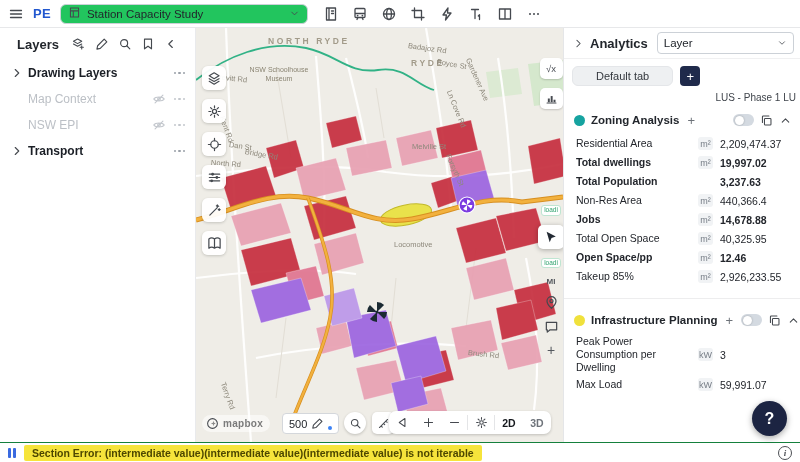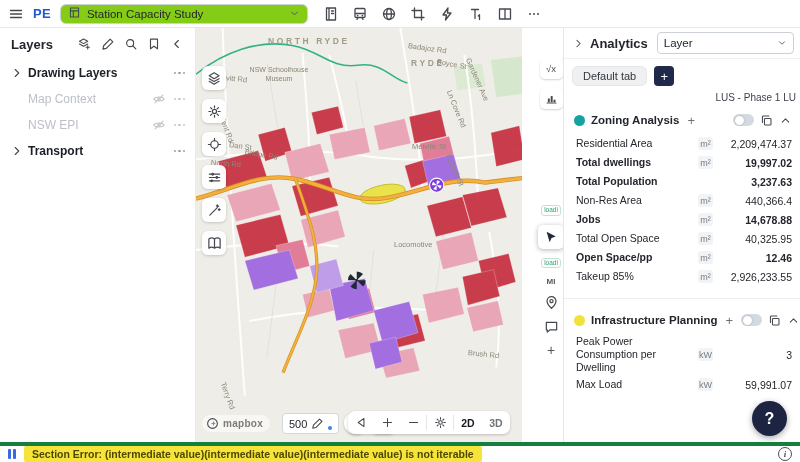--- a/index.html
+++ b/index.html
@@ -9,44 +9,44 @@
 
   
   .ib { display:inline-flex; align-items:center; justify-content:center; background:none; border:0; padding:0; cursor:pointer; }
   .i { stroke:#45494f; fill:none; stroke-width:1.3; stroke-linecap:round; stroke-linejoin:round; }
   .ifill { fill:#45494f; stroke:none; }
 
   
   .topbar { position:absolute; top:0; left:0; width:800px; height:28px; background:#fff;
             border-bottom:1px solid #e7e8ea; display:flex; align-items:center; padding:0 8px; gap:9px; z-index:30; }
   .logo { color:#2157cf; font-weight:800; font-size:13px; letter-spacing:.3px; }
-  .proj-select { height:20px; width:248px; border:1px solid #ccd1d7; border-radius:6px; background:#84cc16;
+  .proj-select { height:20px; width:248px; border:1px solid #ccd1d7; border-radius:6px; background:#22c55e;
                  display:flex; align-items:center; gap:6px; padding:0 7px; font-size:11.5px; cursor:pointer; }
   .proj-select .lbl { flex:1; text-align:left; white-space:nowrap; overflow:hidden; }
   .tools { display:flex; align-items:center; gap:13px; margin-left:6px; }
 
   
   .sidebar { position:absolute; top:28px; left:0; width:196px; height:414px; background:#fff;
              border-right:1px solid #e9eaec; z-index:20; }
-  .sidebar-head { height:32px; display:flex; align-items:center; padding:0 11px; }
+  .sidebar-head { height:32px; display:flex; align-items:center; padding:0 17px; }
   .sidebar-title { font-size:13px; font-weight:700; }
   .sidebar-icons { margin-left:auto; display:flex; align-items:center; gap:9px; }
   .tree-row { height:26px; display:flex; align-items:center; padding:0 10px; font-size:12px; gap:2px; cursor:pointer; }
   .tree-row .txt { margin-left:2px; }
   .tree-row.strong .txt { font-weight:700; color:#1b1f26; }
   .tree-row.muted .txt { color:#bcc0c6; }
   .tree-row .spacer { width:14px; }
   .tree-row .right { margin-left:auto; display:flex; align-items:center; gap:8px; }
   .muted .i { stroke:#c3c7cd; }
   .dots3 { display:inline-flex; gap:2px; }
   .dots3 b { width:2.5px; height:2.5px; border-radius:50%; background:#9aa0a8; }
   .muted .dots3 b { background:#c3c7cd; }
 
   
-  .map { position:absolute; top:28px; left:196px; width:326px; height:414px; overflow:hidden; background:#efede7; z-index:5; cursor:grab; }
+  .map { position:absolute; top:28px; left:196px; width:367px; height:414px; overflow:hidden; background:#efede7; z-index:5; cursor:grab; }
   .map svg.base { position:absolute; inset:0; }
   .labels { position:absolute; inset:0; pointer-events:none; }
   .map-label { position:absolute; font-size:7.5px; color:#8d887b; white-space:nowrap; transform-origin:left center; }
   .map-label.area { font-size:8.5px; letter-spacing:2.6px; color:#a29b8a; font-weight:600; }
   .map-label.poi { font-size:7px; color:#8a8472; white-space:normal; width:66px; text-align:center; line-height:1.25; }
 
   .map-left-tools { position:absolute; left:6px; top:38px; display:flex; flex-direction:column; gap:9px; z-index:8; }
   .icon-card { width:24px; height:24px; background:rgba(255,255,255,.95); border-radius:6px;
                box-shadow:0 1px 3px rgba(0,0,0,.18); display:flex; align-items:center; justify-content:center; cursor:pointer; border:0; }
 
@@ -81,48 +81,48 @@
 
   
   .analytics { position:absolute; top:28px; right:0; width:237px; height:414px; background:#fff;
                border-left:1px solid #e5e6e8; z-index:20; display:flex; flex-direction:column; }
   .a-head { height:31px; display:flex; align-items:center; gap:5px; padding:0 6px 0 8px; border-bottom:1px solid #f0f0f1; }
   .a-title { font-size:13px; font-weight:700; }
   .layer-select { flex:1; height:22px; margin-left:4px; border:1px solid #ccd1d7; border-radius:4px; display:flex;
                   align-items:center; padding:0 6px; font-size:11.5px; gap:4px; cursor:pointer; background:#fff; }
   .layer-select .lbl { flex:1; text-align:left; }
   .a-tabs { display:flex; align-items:center; gap:7px; padding:7px 8px 4px; }
-  .tab-pill { background:#eef0f2; border:1px solid #e4e6e9; border-radius:6px; padding:3px 10px; font-size:11px;
+  .tab-pill { background:#eef0f2; border:1px solid #e4e6e9; border-radius:6px; padding:3px 23px; font-size:11px;
               color:#34383e; cursor:pointer; }
   .add-tab { width:20px; height:20px; border-radius:4px; background:#1f2a4b; color:#fff; font-size:13px; line-height:1;
              display:flex; align-items:center; justify-content:center; border:0; cursor:pointer; }
   .scenario { text-align:right; font-size:10px; color:#3f444b; padding:2px 4px 4px 0; white-space:nowrap; overflow:hidden; }
   .a-section-head { height:26px; display:flex; align-items:center; gap:6px; padding:0 8px 0 10px; }
   .dot { width:11px; height:11px; border-radius:50%; flex:none; }
   .sec-title { font-size:11.5px; font-weight:700; white-space:nowrap; }
   .sec-plus { font-size:13px; color:#6d7279; background:none; border:0; cursor:pointer; line-height:1; padding:0 2px; }
   .sec-right { margin-left:auto; display:flex; align-items:center; gap:6px; }
   .switch { width:21px; height:12px; border-radius:7px; background:#d4dae1; position:relative; border:0; cursor:pointer; }
   .switch::after { content:""; position:absolute; left:1.5px; top:1.5px; width:9px; height:9px; border-radius:50%;
                    background:#fff; box-shadow:0 0 2px rgba(0,0,0,.3); }
   .a-rows { padding:1px 0 6px; }
   .a-row { display:flex; align-items:center; min-height:19px; padding:1px 8px 1px 12px; font-size:10.5px; color:#23262c; }
   .a-label { flex:1; padding-right:20px; line-height:1.25; }
   .a-unit { width:15px; text-align:center; background:#f1f3f5; color:#767d86; border-radius:3px; font-size:9px;
             padding:1.5px 0; margin-right:7px; flex:none; }
   .a-unit.empty { visibility:hidden; }
-  .a-value { min-width:72px; text-align:right; white-space:nowrap; }
+  .a-value { min-width:72px; text-align:left; white-space:nowrap; }
   .a-row.bold .a-label, .a-row.bold .a-value { font-weight:700; }
   .a-divider { height:1px; background:#ededee; margin:6px 0 8px; }
 
   
   .help-fab { position:absolute; right:13px; bottom:26px; width:35px; height:35px; border-radius:50%; background:#1c2442;
               color:#fff; font-size:16px; font-weight:800; border:0; cursor:pointer; z-index:40;
               box-shadow:0 2px 6px rgba(0,0,0,.35); }
-  .statusbar { position:absolute; left:0; bottom:0; width:800px; height:20px; background:#fff; border-top:4px solid #15803d;
+  .statusbar { position:absolute; left:0; bottom:0; width:800px; height:20px; background:#fff; border-top:1px solid #15803d;
                display:flex; align-items:center; gap:8px; padding:0 8px; z-index:35; }
   .pause-icon { display:inline-flex; gap:2px; cursor:pointer; }
   .pause-icon b { width:3px; height:10px; border-radius:1px; background:#3a6ae0; }
   .error-banner { background:#f6e43b; color:#4d4700; font-size:10.5px; font-weight:600; padding:2px 8px;
                   border-radius:2px; white-space:nowrap; }
   .info-icon { margin-left:auto; width:14px; height:14px; border-radius:50%; border:1.3px solid #4c4f54; color:#4c4f54;
                font-size:9px; font-weight:700; display:flex; align-items:center; justify-content:center;
                font-family:"Liberation Serif", serif; font-style:italic; cursor:pointer; background:#fff; }
 </style>
 </head>

